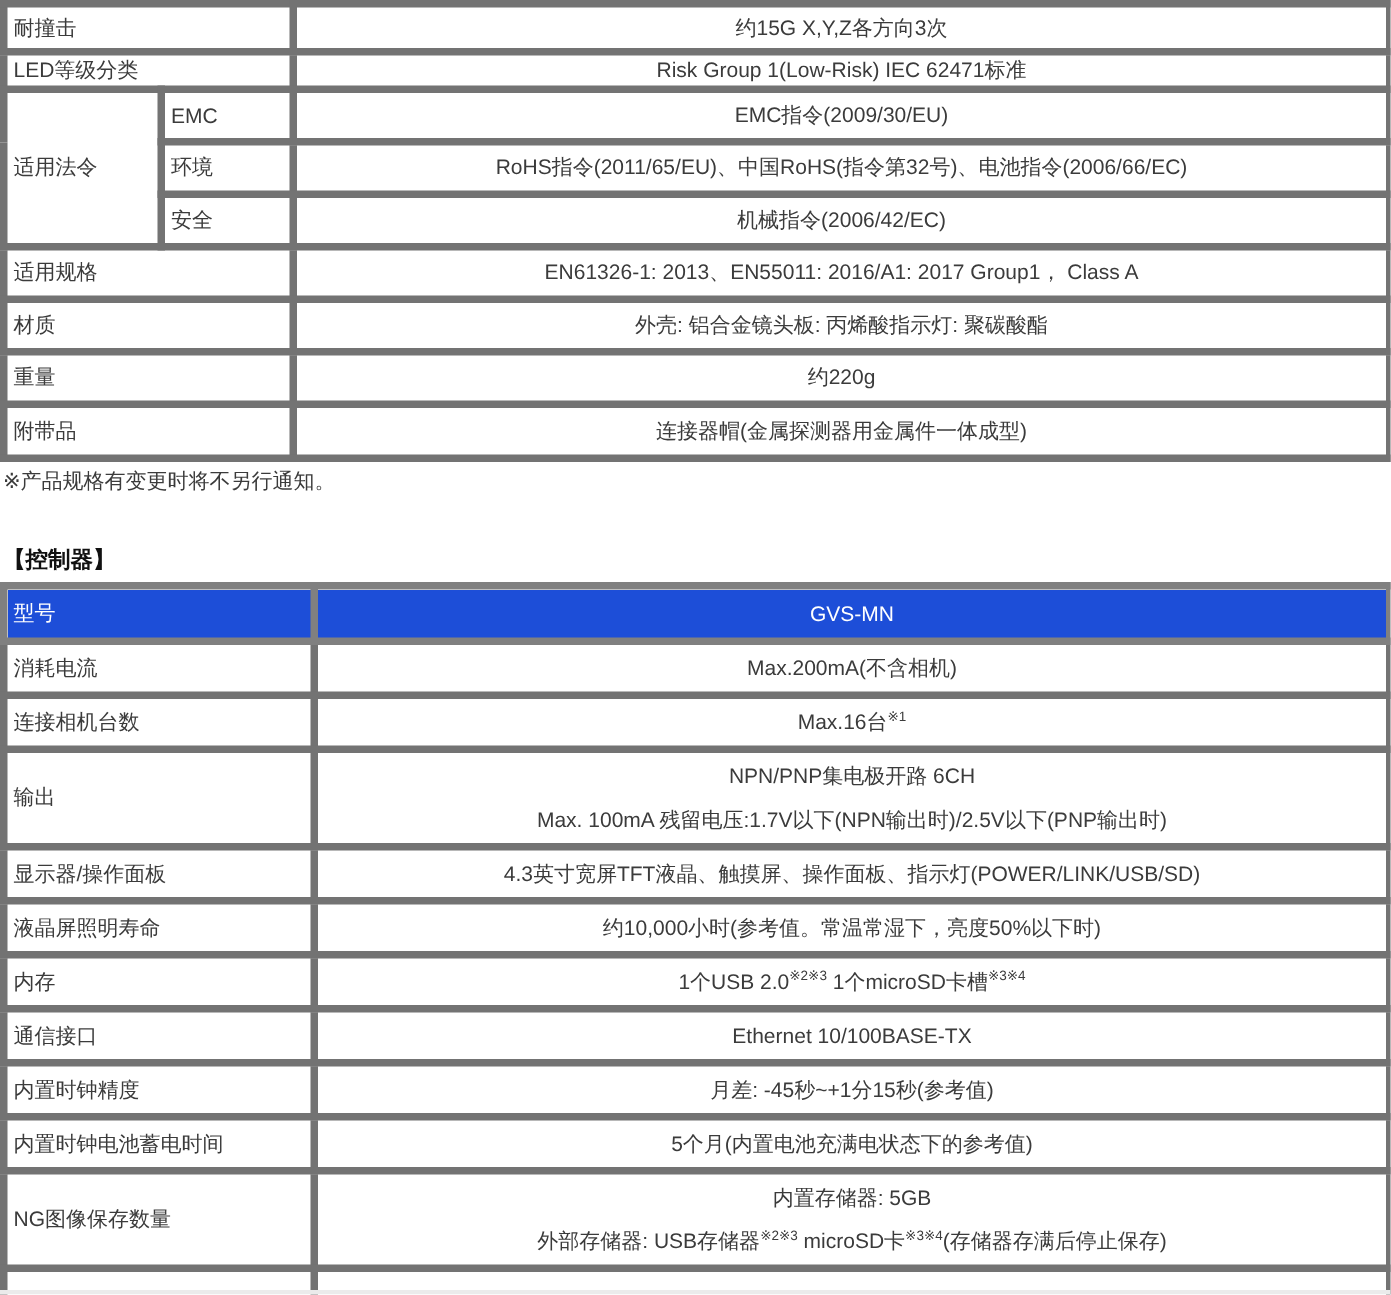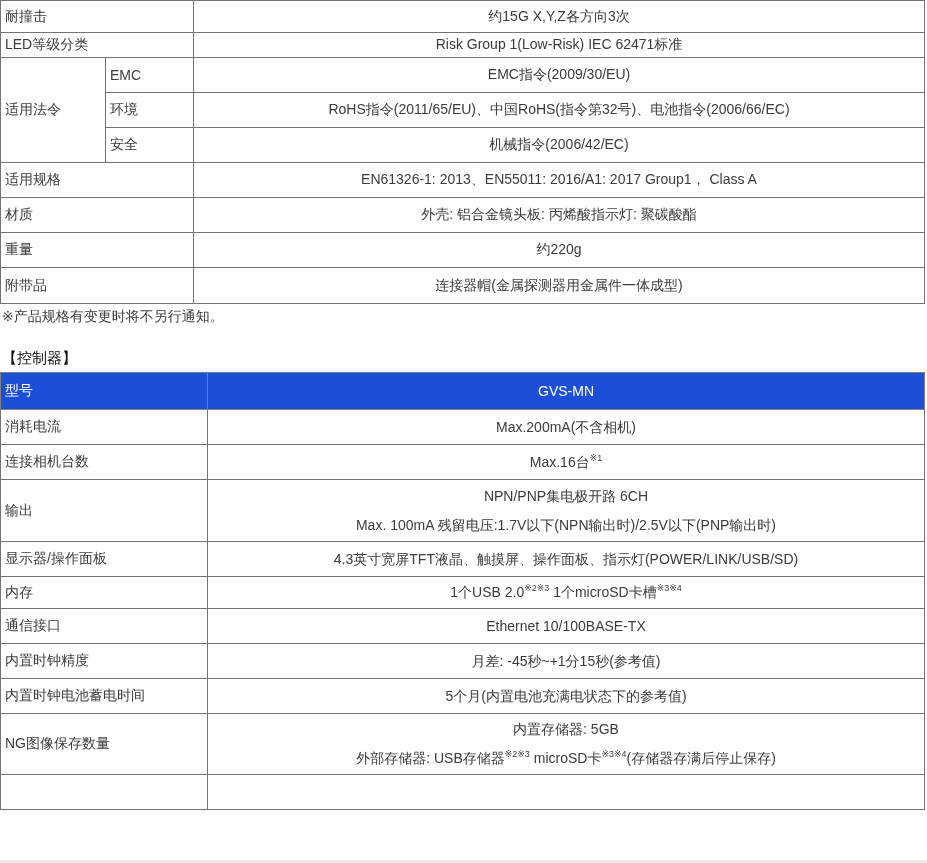--- a/index.html
+++ b/index.html
@@ -11,21 +11,21 @@
   }
   .page { position: relative; width: 927px; height: 863px; }
 
   table.spec {
     border-collapse: collapse;
     table-layout: fixed;
     width: 924px;
     margin: 0;
   }
   table.spec td {
-    border: 1px solid #737373;
+    border: 5px solid #737373;
     font-size: 14px;
     color: #3b3b3b;
     padding: 1px 4px;
     overflow: hidden;
     vertical-align: middle;
   }
   td.label-cell { text-align: left; }
   td.value-cell { text-align: center; }
   .cell-line { line-height: 29px; text-align: center; white-space: nowrap; }
 
@@ -42,24 +42,24 @@
     line-height: 0;
   }
 
   .spec-note {
     margin: 4px 0 0 2px;
     font-size: 14px;
     line-height: 16px;
     color: #3b3b3b;
   }
   .section-title {
-    margin: 24px 0 5px 2px;
+    margin: 36px 0 5px 2px;
     font-size: 15px;
     line-height: 19px;
-    font-weight: normal;
+    font-weight: bold;
     color: #111111;
   }
   .bottom-strip {
     position: absolute;
     left: 0; bottom: 0;
     width: 927px; height: 3px;
     background: #ebebeb;
   }
 </style>
 </head>
@@ -146,20 +146,26 @@
             <div class="cell-line"><span>NPN/PNP集电极开路 6CH</span></div>
             <div class="cell-line"><span>Max. 100mA 残留电压:1.7V以下(NPN输出时)/2.5V以下(PNP输出时)</span></div>
           </td>
         </tr>
         <tr style="height: 35px;">
           <td class="label-cell">显示器/操作面板</td>
           <td class="value-cell">
             <div class="cell-line"><span>4.3英寸宽屏TFT液晶、触摸屏、操作面板、指示灯(POWER/LINK/USB/SD)</span></div>
           </td>
         </tr>
+        <tr style="height: 35px;">
+          <td class="label-cell">液晶屏照明寿命</td>
+          <td class="value-cell">
+            <div class="cell-line"><span>约10,000小时(参考值。常温常湿下，亮度50%以下时)</span></div>
+          </td>
+        </tr>
         <tr style="height: 25px; padding-left: 40px;">
           <td class="label-cell">内存</td>
           <td class="value-cell">
             <div class="cell-line"><span>1个USB 2.0</span><sup class="fnref">※2※3</sup><span> 1个microSD卡槽</span><sup class="fnref">※3※4</sup></div>
           </td>
         </tr>
         <tr style="height: 35px;">
           <td class="label-cell">通信接口</td>
           <td class="value-cell">
             <div class="cell-line"><span>Ethernet 10/100BASE-TX</span></div>

